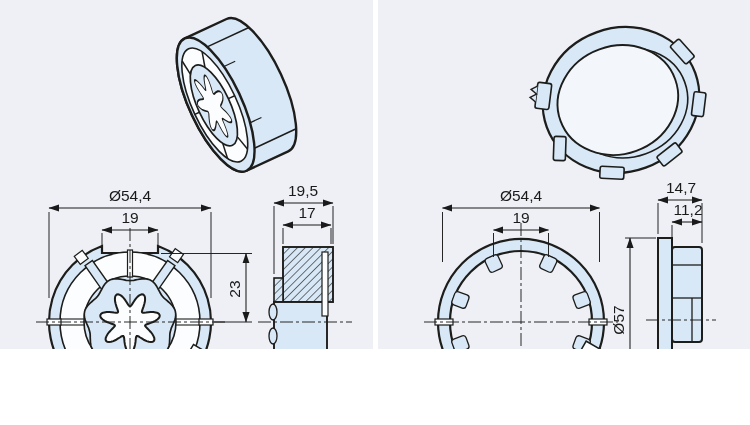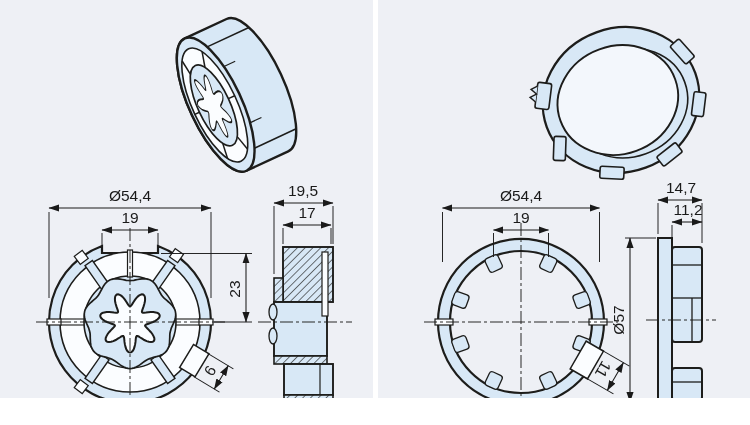--- a/index.html
+++ b/index.html
@@ -1,16 +1,16 @@
 <!DOCTYPE html>
 <html><head>
 <meta charset="utf-8">
 <style>
   html,body{margin:0;padding:0;}
-  .screen{position:relative;width:750px;height:398px;background:#eef0f5;overflow:hidden;
+  .screen{position:relative;width:750px;height:349px;background:#eef0f5;overflow:hidden;
           font-family:"Liberation Sans",sans-serif;}
   .panel{position:absolute;top:0;height:425px;}
   #leftPanel{left:0;width:373px;}
   #rightPanel{left:378px;width:372px;}
   .divider{position:absolute;left:373px;top:0;width:5px;height:425px;background:#ffffff;}
   svg text{font-size:15.5px;fill:#1a1a1a;}
   .dim{stroke:#1a1a1a;stroke-width:1.05;fill:none;}
   .ext{stroke:#1a1a1a;stroke-width:0.95;fill:none;}
   .cl{stroke:#1d1d1b;stroke-width:0.95;fill:none;stroke-dasharray:13 3 3 3;}
   .part{fill:#d8e8f6;stroke:#1d1d1b;}

